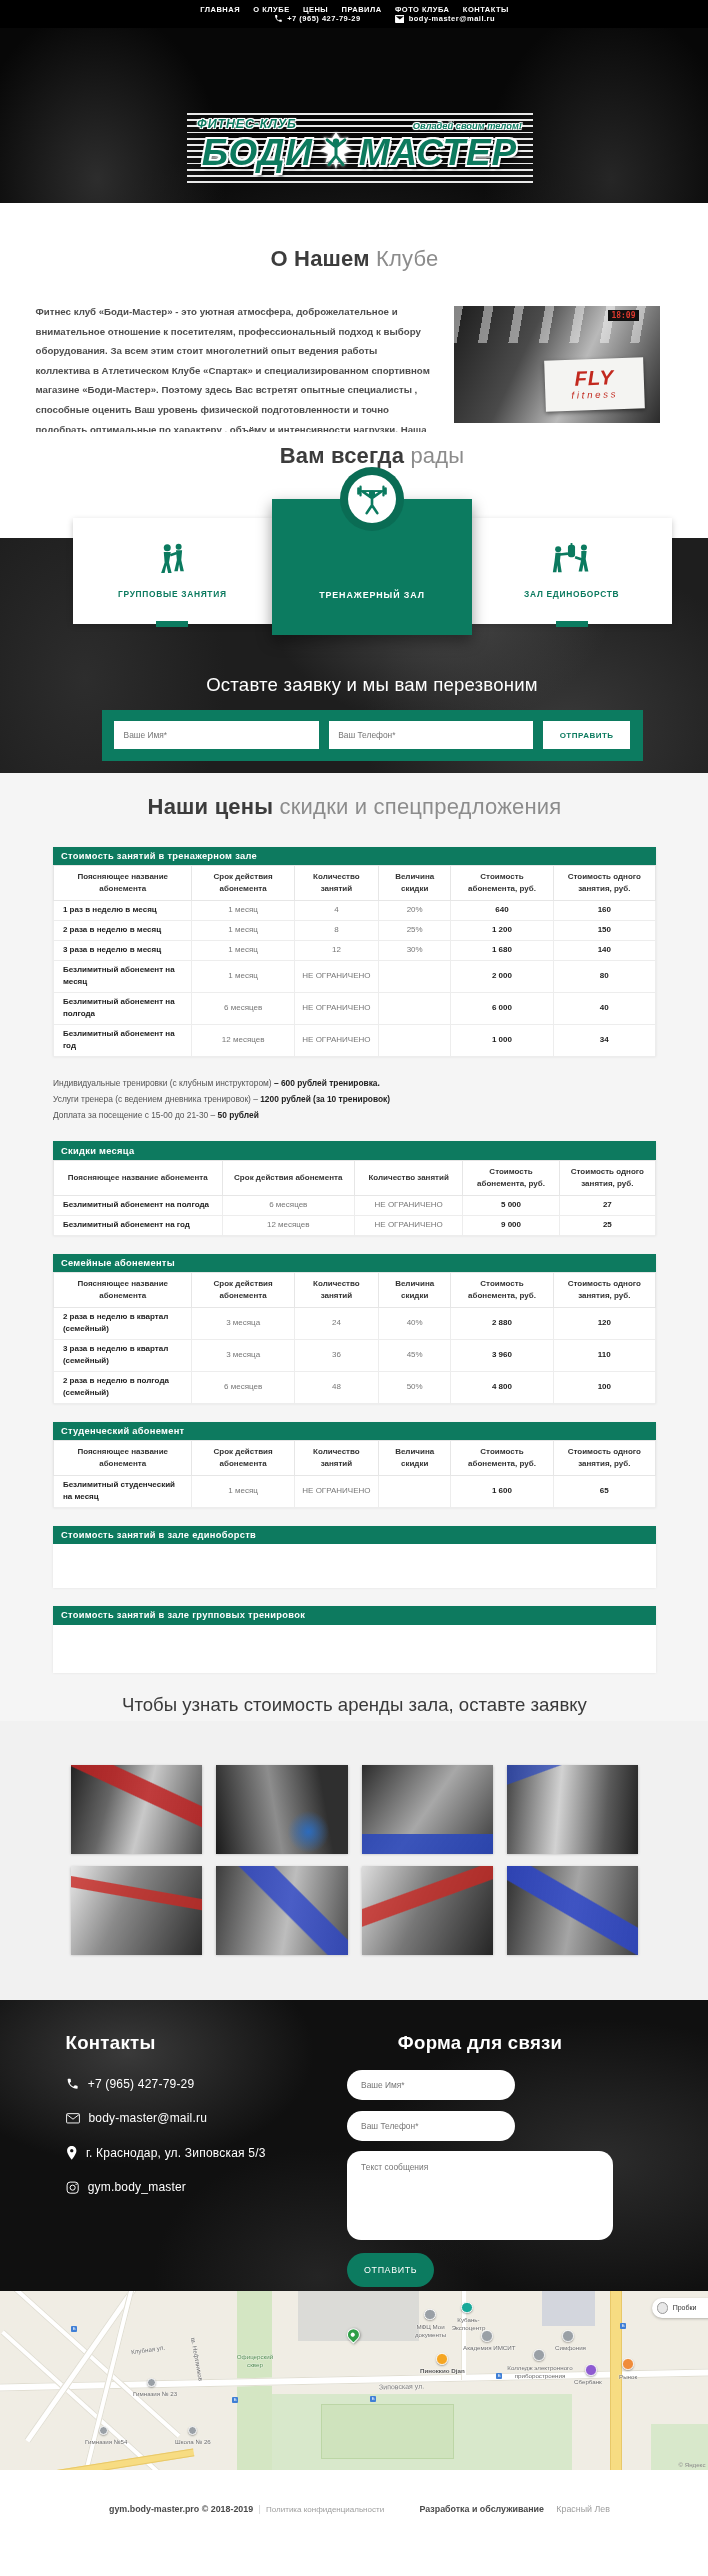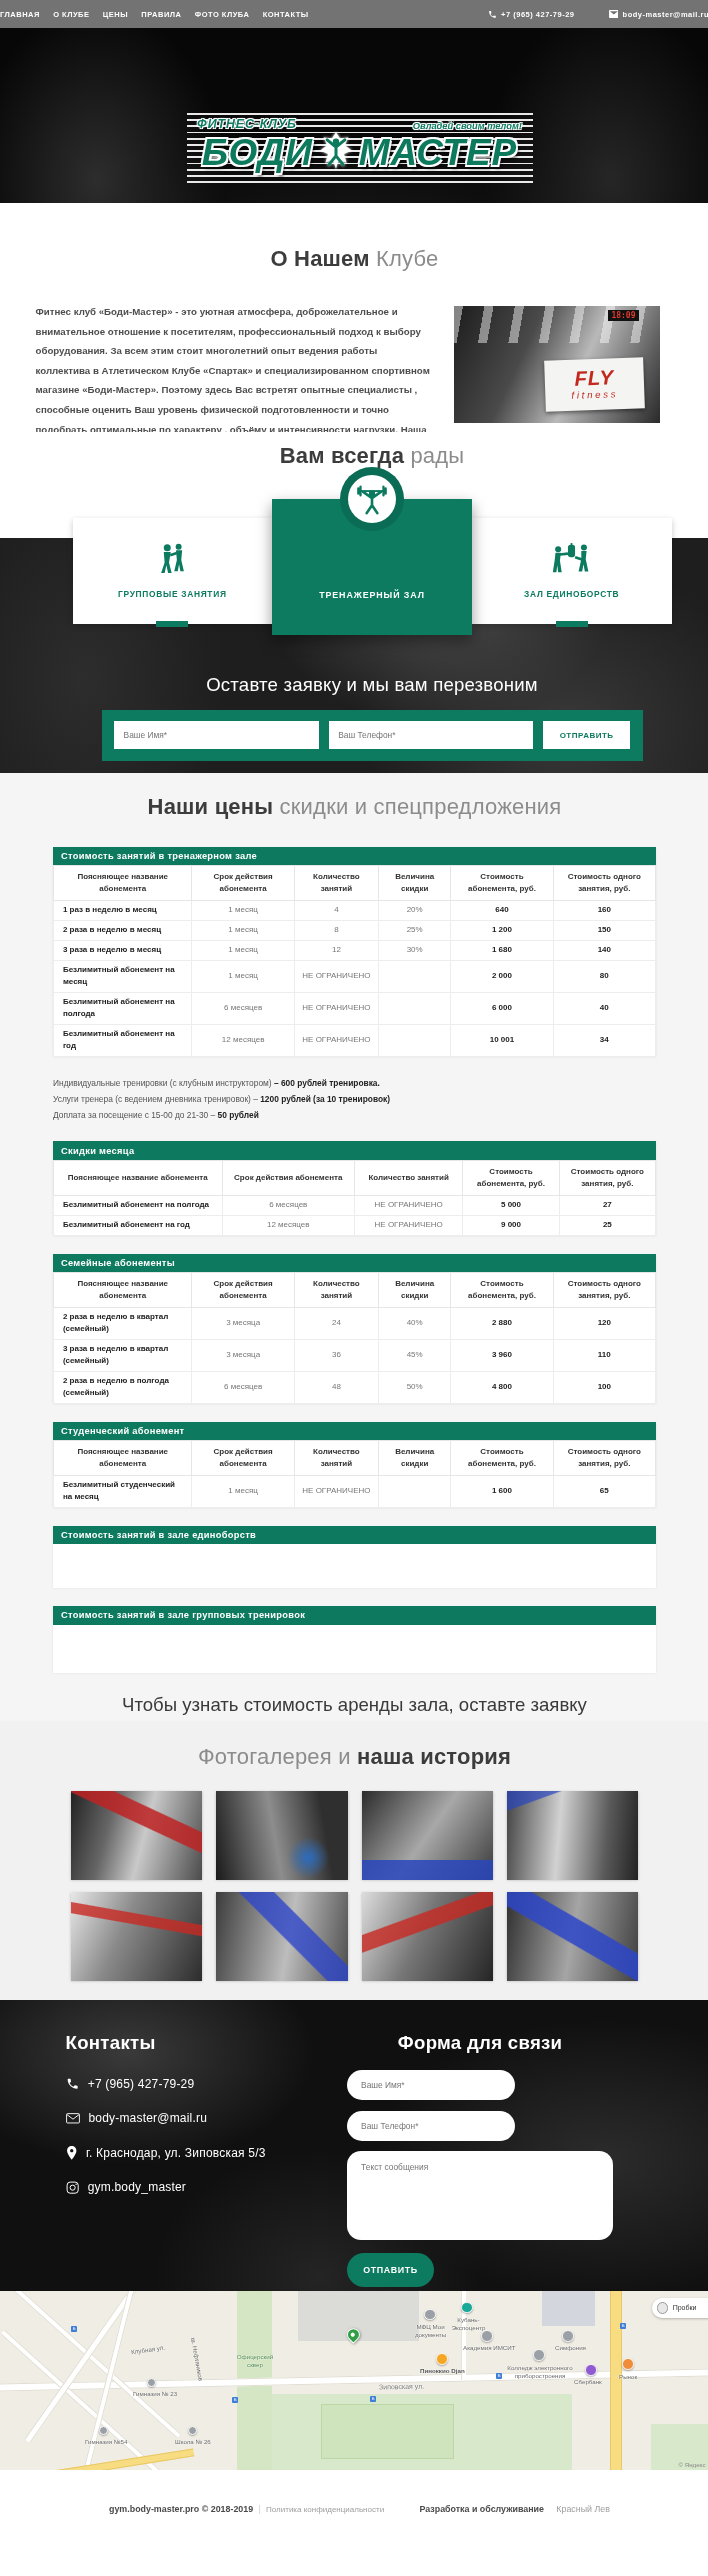--- a/index.html
+++ b/index.html
@@ -1,21 +1,21 @@
 <!DOCTYPE html>
 <html style="font-size:14px"><head>
 <meta charset="utf-8">
 <style>
   * { box-sizing: border-box; }
   html,body { margin:0; padding:0; }
   body { width:709px; background:#fff; font-family:"Liberation Sans","DejaVu Sans",sans-serif; color:#444; }
   .container { width:638px; margin:0 auto; }
 
   
-  .topbar { height:28px; background:#737373; display:flex; align-items:center; justify-content:space-between; color:#fff; }
+  .topbar { height:28px; background:#000000; display:flex; align-items:center; justify-content:center; color:#fff;flex-direction:column; }
   .topbar nav { display:flex; gap:13.3px; }
   .topbar a { color:#fff; text-decoration:none; font-size:7.5px; letter-spacing:0.5px; font-weight:bold; }
   .topbar .tb-contacts { display:flex; gap:34px; margin-left:60px; align-items:center; }
   .tb-item { display:flex; align-items:center; gap:4.4px; font-size:8.4px; font-weight:bold; letter-spacing:0.3px; color:#fff; text-decoration:none; }
   .tb-item svg { display:block; }
 
   
   .hero { height:175px; background:#070707;
     background-image:
       radial-gradient(177px 239px at 97px 151px, #2d2d2d, transparent 72%),
@@ -118,21 +118,21 @@
       radial-gradient(230px 177px at 45% 95%, #242424, transparent 72%); }
   .footer-grid { width:638px; margin:0 auto; display:flex; padding-top:32px; }
   .f-left { width:301px; padding-left:30px; }
   .f-left h3 { margin:0 0 23px; font-size:18.6px; letter-spacing:0.3px; }
   .f-item { display:flex; align-items:center; gap:8.9px; margin-bottom:20.4px; font-size:12px; letter-spacing:0.2px; color:#fff; text-decoration:none; }
   .f-item svg { flex:0 0 auto; display:block; }
   .f-right { flex:1; padding-left:10.6px; }
   .f-right h3 { margin:0 0 16px; font-size:18.6px; width:266px; text-align:center; letter-spacing:0.3px; }
   .f-right input { display:block; width:168px; height:30px; border:none; border-radius:15px; padding:0 14px; margin-bottom:10.6px; font-size:8.4px; color:#555; font-family:inherit; }
   .f-right textarea { display:block; width:266px; height:89px; border:none; border-radius:14px; padding:10.6px 14px; resize:none; font-size:8.4px; color:#555; font-family:inherit; }
-  .f-right button { margin-top:12.4px; width:87px; height:34px; border:none; border-radius:17px; background:#0c7b60; color:#fff; font-weight:bold; font-size:8.9px; letter-spacing:0.6px; cursor:pointer; font-family:inherit; }
+  .f-right button { margin-top:12.4px; width:87px; height:34px; border:none; border-radius:17px; background:#0c7b60; color:#fff; font-weight:normal; font-size:8.9px; letter-spacing:0.6px; cursor:pointer; font-family:inherit; }
 
   
   .map { height:179px; position:relative; background:#f0ede4; overflow:hidden; cursor:grab; }
   .map * { position:absolute; }
   .m-lab { font-size:6.2px; color:#6b6b6b; line-height:1.25; text-shadow:0 0 1.8px #fff,0 0 1.8px #fff; white-space:nowrap; }
   .m-lab.center { text-align:center; white-space:normal; }
   .m-park { background:#d8e8cb; }
   .m-bld  { background:#dbdbd7; }
   .m-road-w { background:#fff; border-top:0.9px solid #e1ded2; border-bottom:0.9px solid #e1ded2; }
   .m-road-y { background:#f7dc82; border-left:0.9px solid #e8c869; border-right:0.9px solid #e8c869; }
@@ -346,21 +346,21 @@
                 <td>НЕ ОГРАНИЧЕНО</td>
                 <td></td>
                 <td class="c-bold">6 000</td>
                 <td class="c-bold">40</td>
               </tr>
               <tr>
                 <td class="c-name">Безлимитный абонемент на год</td>
                 <td>12 месяцев</td>
                 <td>НЕ ОГРАНИЧЕНО</td>
                 <td></td>
-                <td class="c-bold">10 001</td>
+                <td class="c-bold">1 000</td>
                 <td class="c-bold">34</td>
               </tr>
             </tbody>
           </table>
         </div>
     </div>
 
     <ul class="notes" style="list-style:none;padding:0;">
       <li><span>Индивидуальные тренировки (с клубным инструктором)  </span><b>– 600 рублей тренировка.</b></li>
       <li><span>Услуги тренера (с ведением  дневника  тренировок)  – </span><b>1200 рублей (за 10 тренировок)</b></li>
@@ -504,21 +504,20 @@
       <div class="table-title">Стоимость занятий в зале групповых тренировок</div>
       <div class="empty-body empty-b"></div>
     </div>
   </div>
 
   <h3 class="rental-title">Чтобы узнать стоимость аренды зала, оставте заявку</h3>
 
 </section>
 
 <section class="gallery">
-  <h2 class="sec"><span>Фотогалерея и</span> <b>наша история</b></h2>
   <div class="g-grid">
     <div class="ph"></div>
     <div class="ph"></div>
     <div class="ph"></div>
     <div class="ph"></div>
     <div class="ph"></div>
     <div class="ph"></div>
     <div class="ph"></div>
     <div class="ph"></div>
   </div>

